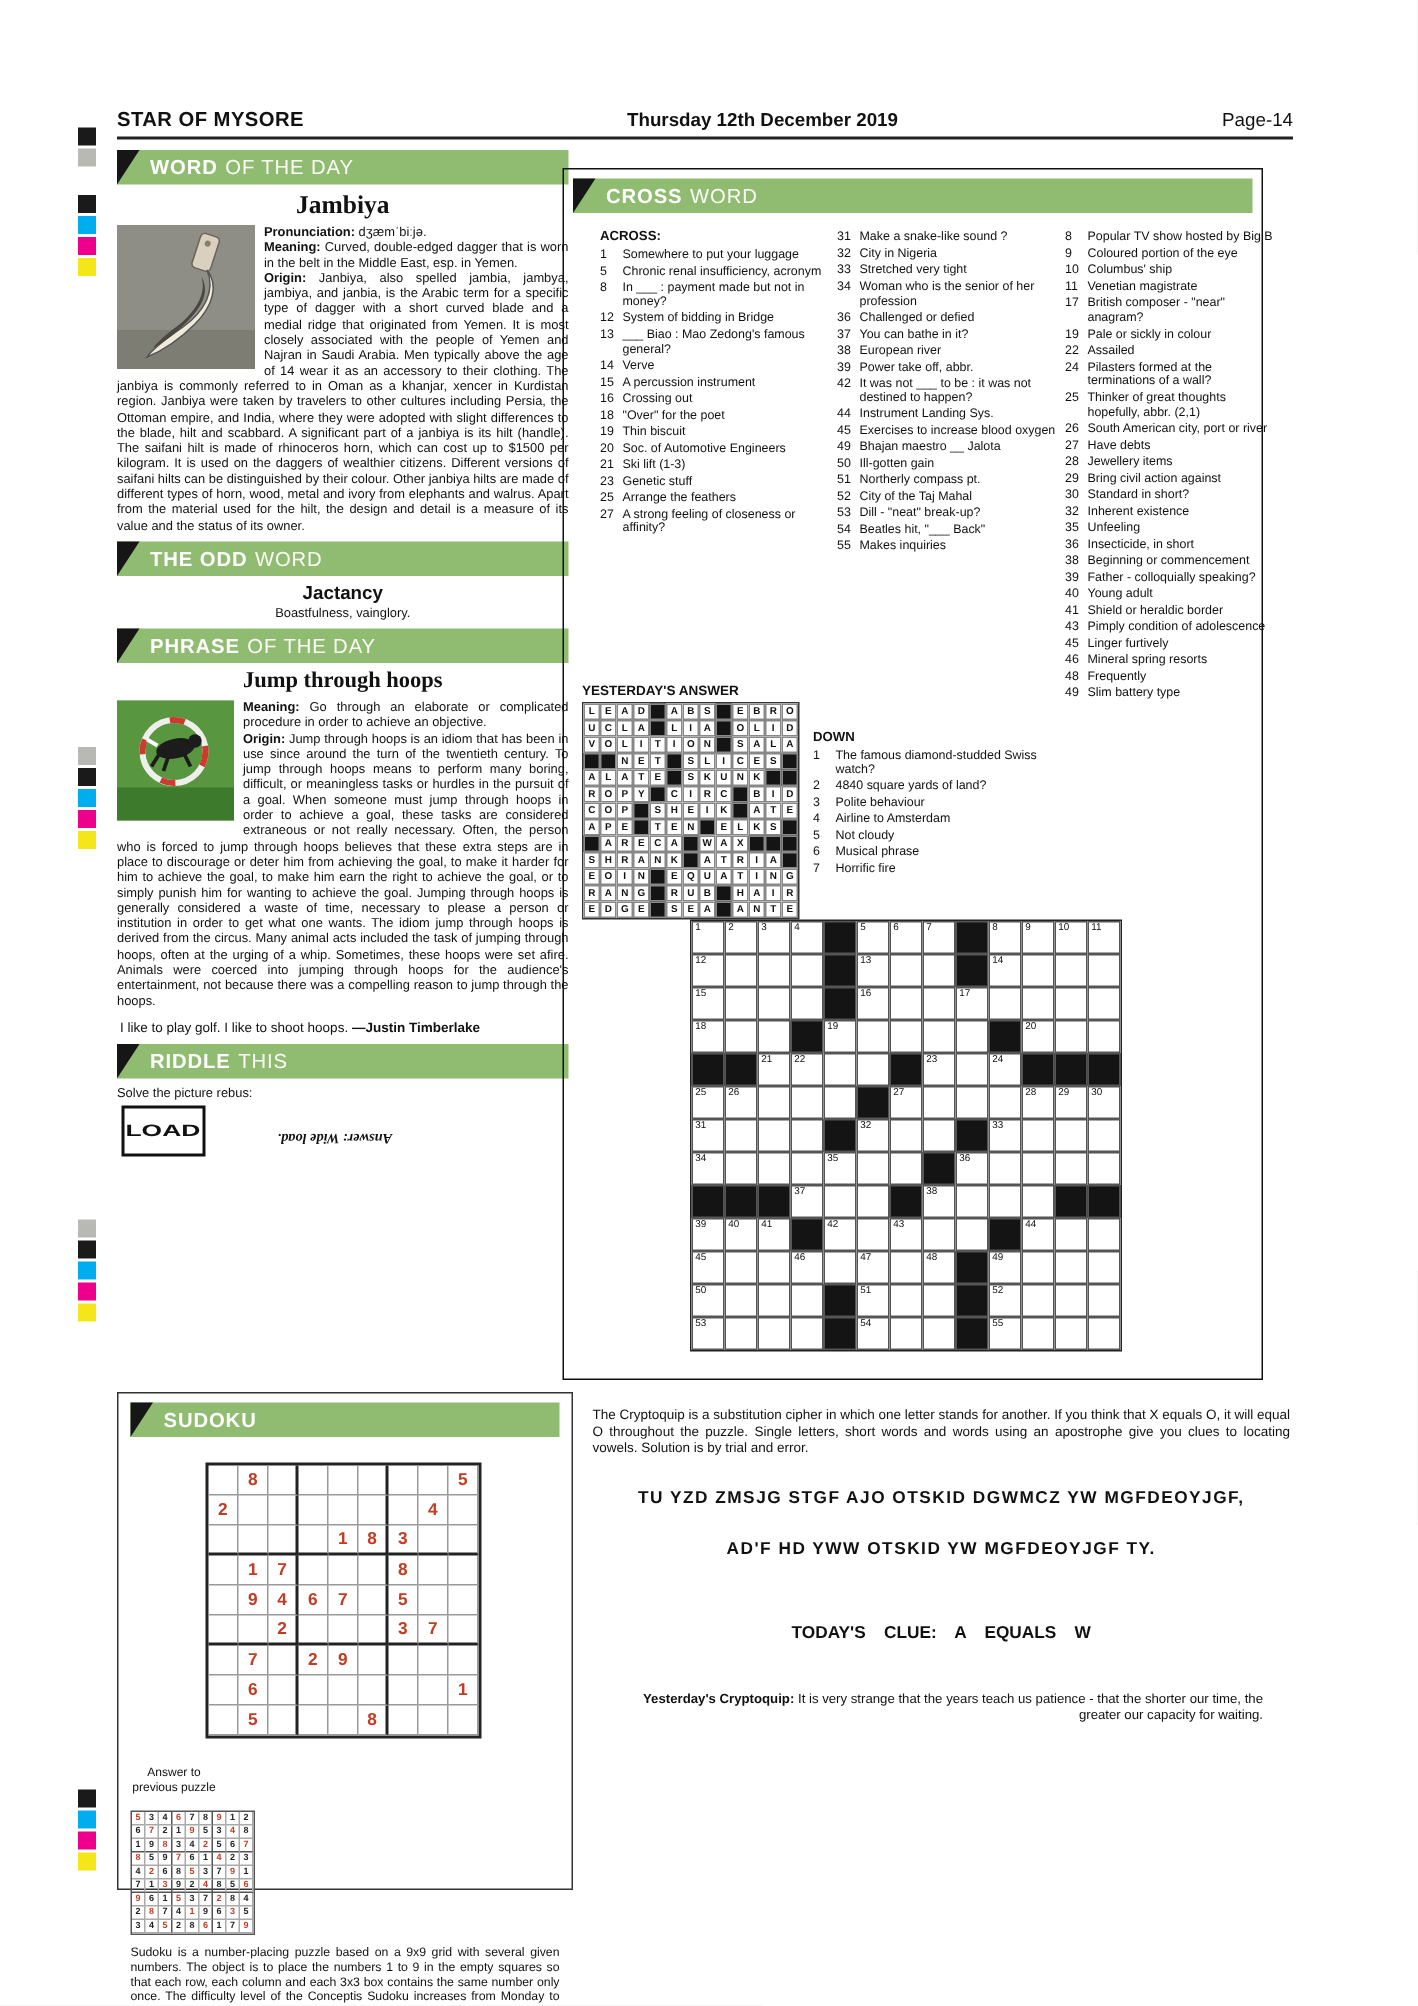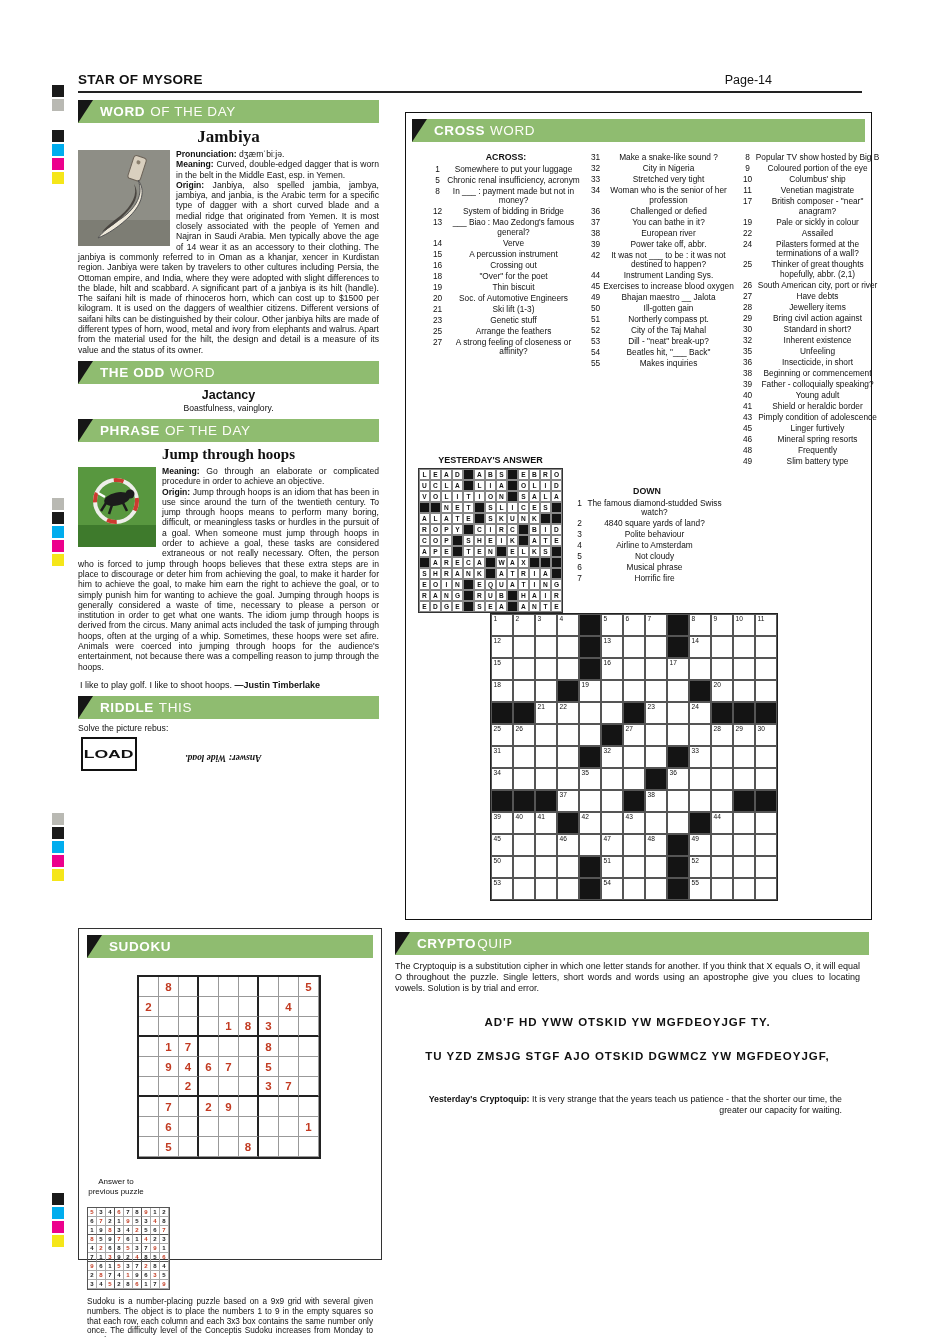--- a/index.html
+++ b/index.html
@@ -25,21 +25,21 @@
   .ptitle{font-family:"Liberation Serif",serif;font-weight:bold;font-size:15px;text-align:center;margin:2px 0 3px 0;}
   .imgbox{float:left;margin:1px 6px 2px 0;background:#8e8e86;}
   .oddword{font-weight:bold;font-size:12.5px;text-align:center;margin-top:2px;}
   .odddef{font-size:8.6px;text-align:center;margin:1px 0 6px 0;}
   .quoteline{font-size:9px;margin:2px 0 6px 2px;}
   .rebus-row{display:flex;align-items:flex-start;margin-top:4px;}
   .rebus-box{width:52px;height:30px;border:2px solid #111;display:flex;align-items:center;justify-content:center;margin-left:3px;}
   .rebus-word{display:inline-block;font-weight:800;font-size:11px;transform:scaleX(1.6);}
   .rebus-answer{display:inline-block;transform:rotate(180deg);font-family:"Liberation Serif",serif;font-style:italic;font-weight:bold;font-size:9.5px;margin:16px 0 0 48px;}
   
-  .cw-box{position:absolute;left:405px;top:112px;width:465px;height:806px;border:1.5px solid #111;text-align:center;}
+  .cw-box{position:absolute;left:375px;top:112px;width:465px;height:806px;border:1.5px solid #111;}
   .cw-box .bar{margin:6px 6px 6px 6px;}
   .cw-col{position:absolute;font-size:8.3px;line-height:9.5px;margin-left:16px;}
   .cw-col1{left:8px;top:40px;width:152px;}
   .cw-col2{left:166px;top:40px;width:146px;}
   .cw-col3{left:318px;top:40px;width:140px;}
   .cluehdr{font-weight:bold;font-size:8.8px;margin-bottom:2px;}
   .clue{display:flex;margin-bottom:1.5px;}
   .cn{width:15px;flex:0 0 15px;}
   .ct{flex:1;}
   .cw-yans{position:absolute;left:12px;top:342px;}
@@ -107,20 +107,21 @@
   </div>
   <div class="regcol" style="top:1193px">
     <div class="regsq" style="background:#1a1a1a"></div>
     <div class="regsq" style="background:#00adee"></div>
     <div class="regsq" style="background:#ec008c"></div>
     <div class="regsq" style="background:#f5e619"></div>
   </div>
 
   <div class="masthead">
     <span class="paper">STAR OF MYSORE</span>
+    <span class="date">Thursday 12th December 2019</span>
     <span class="pageno">Page-14</span>
   </div>
 
   <div class="col-left">
 
     <div class="bar">
       <span class="bstrong">WORD</span>
       <span class="blight">OF THE DAY</span>
     </div>
     <div class="wtitle">Jambiya</div>
@@ -1124,26 +1125,23 @@
           <div class="sac vr red">6</div>
           <div class="sac">1</div>
           <div class="sac">7</div>
           <div class="sac red">9</div>
         </div>
       <div class="su-desc">Sudoku is a number-placing puzzle based on a 9x9 grid with several given numbers. The object is to place the numbers 1 to 9 in the empty squares so that each row, each column and each 3x3 box contains the same number only once. The difficulty level of the Conceptis Sudoku increases from Monday to Sunday.</div>
     </div>
   </div>
 
   <div class="crypto">
-    <div class="bar">
-      <span class="bstrong">CRYPTO</span>
-      <span class="blight" style="margin-left:1px">QUIP</span>
-    </div>
     <div class="crypto-intro">The Cryptoquip is a substitution cipher in which one letter stands for another. If you think that X equals O, it will equal O throughout the puzzle. Single letters, short words and words using an apostrophe give you clues to locating vowels. Solution is by trial and error.</div>
+    <div class="cipher">TU YZD ZMSJG STGF AJO OTSKID DGWMCZ YW MGFDEOYJGF,</div>
     <div class="cipher">AD'F HD YWW OTSKID YW MGFDEOYJGF TY.</div>
-    <div class="cipher">TU YZD ZMSJG STGF AJO OTSKID DGWMCZ YW MGFDEOYJGF,</div>
+    <div class="crypto-clue">TODAY'S CLUE: A EQUALS W</div>
     <div class="crypto-yday">
       <span class="lbl">Yesterday's Cryptoquip:</span>
       <span>It is very strange that the years teach us patience - that the shorter our time, the greater our capacity for waiting.</span>
     </div>
   </div>
 
 </div>
 
 </body></html>

